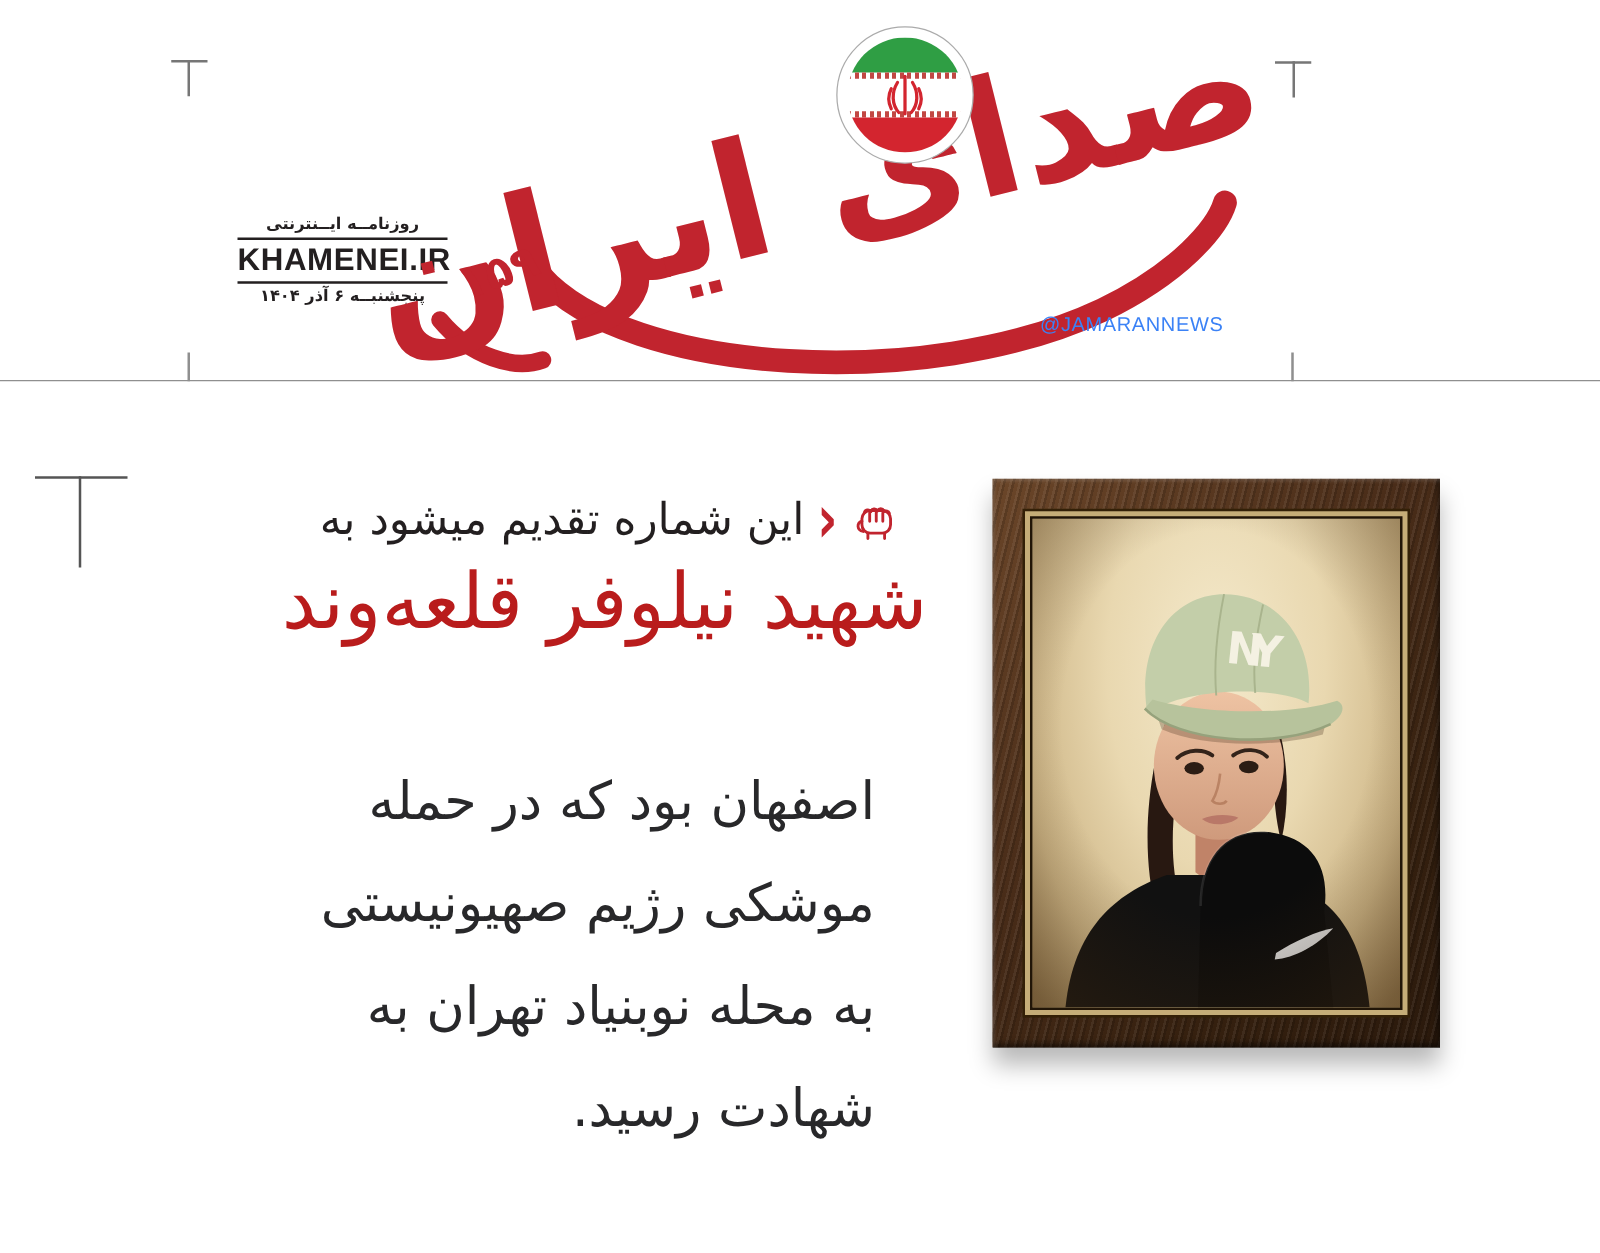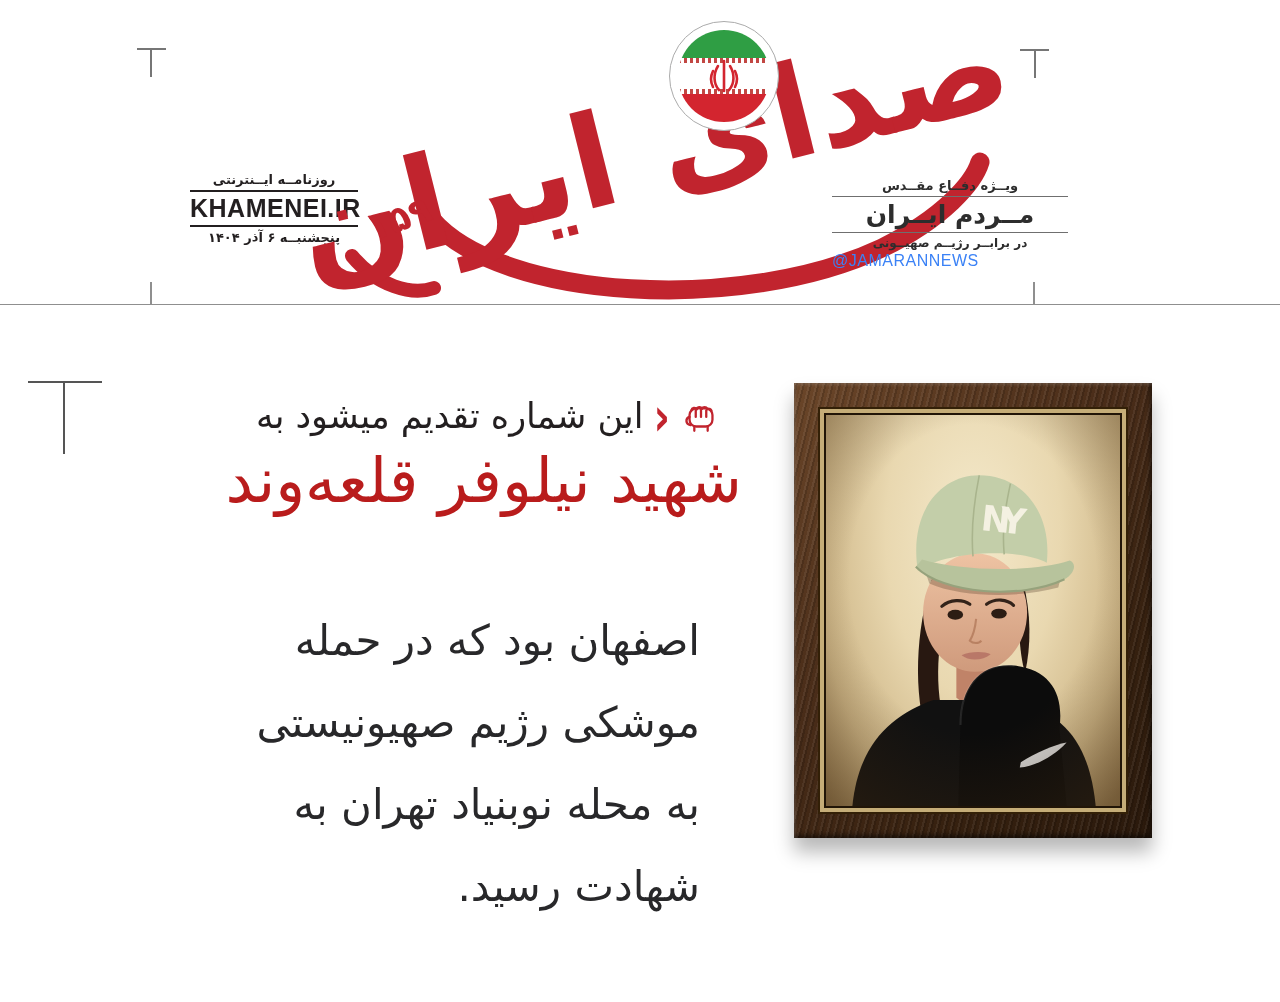--- a/index.html
+++ b/index.html
@@ -122,27 +122,20 @@
           <path d="M17 4 C17 14 17 26 17 34"></path>
           <path d="M11 9 C6 17 6.5 27 12 33"></path>
           <path d="M23 9 C28 17 27.5 27 22 33"></path>
           <path d="M6 14 C3.5 19 3.5 25 6 30"></path>
           <path d="M28 14 C30.5 19 30.5 25 28 30"></path>
         </g>
       </svg>
     </div>
   </div>
 
-  <div class="mast-right">
-    <div class="mr-top">ویــژه دفــاع مقــدس</div>
-    <div class="mr-rule"></div>
-    <div class="mr-main">مــردم ایــران</div>
-    <div class="mr-rule"></div>
-    <div class="mr-bottom">در برابــر رژیــم صهیــونی</div>
-  </div>
   <div class="handle">@JAMARANNEWS</div>
 
   <div class="dedication">
     <svg class="fist" width="42" height="44" viewBox="0 0 44 44">
       <g fill="none" stroke="#c1242e" stroke-width="2.4" stroke-linecap="round" stroke-linejoin="round">
         <rect x="10" y="14" width="24" height="19" rx="7"></rect>
         <path d="M12 16 a3 3 0 0 1 5.5 -1"></path>
         <path d="M17.5 14.8 a3 3 0 0 1 5.5 -0.6"></path>
         <path d="M23 14.4 a3 3 0 0 1 5.5 0"></path>
         <path d="M28.5 15 a3 3 0 0 1 4.5 1.4"></path>

